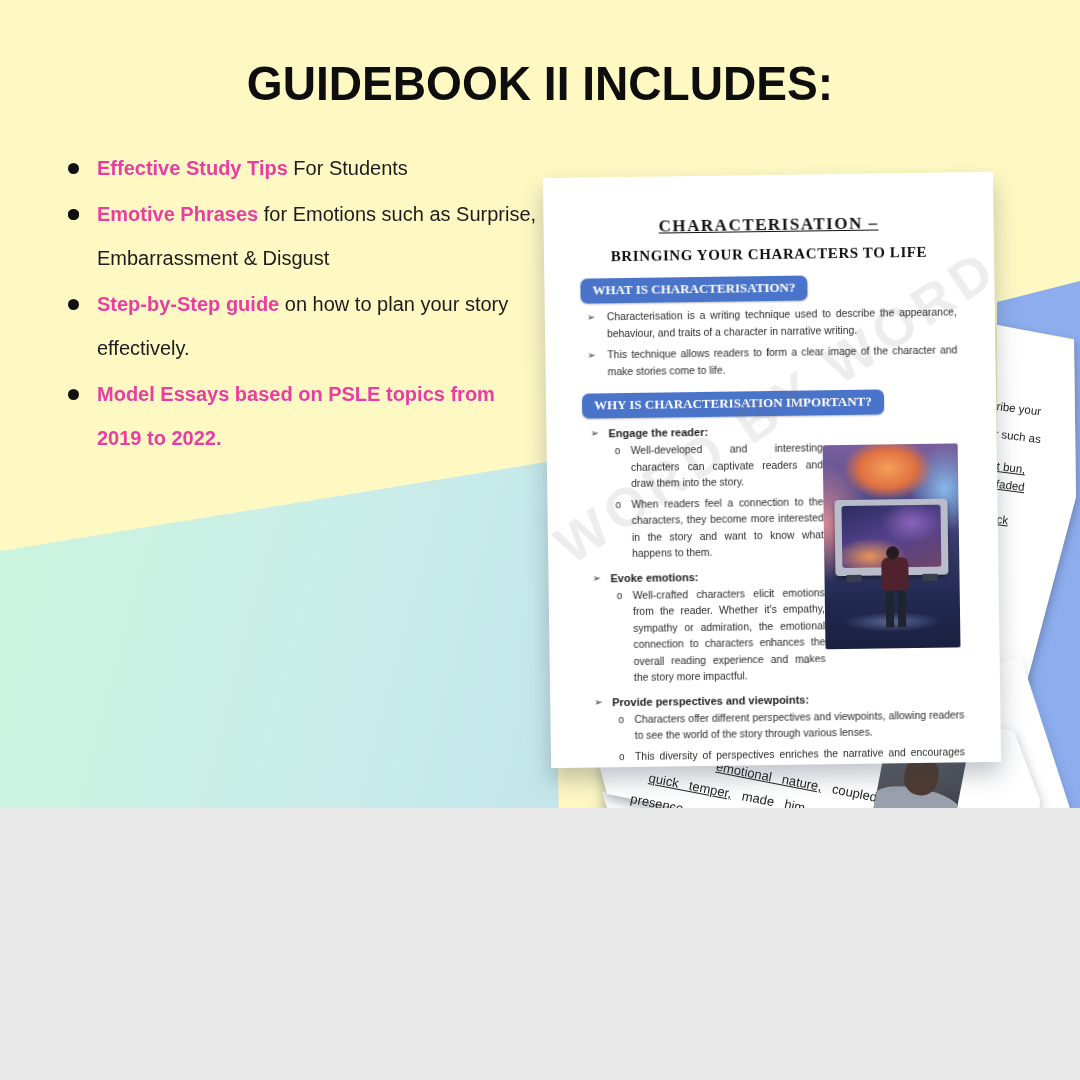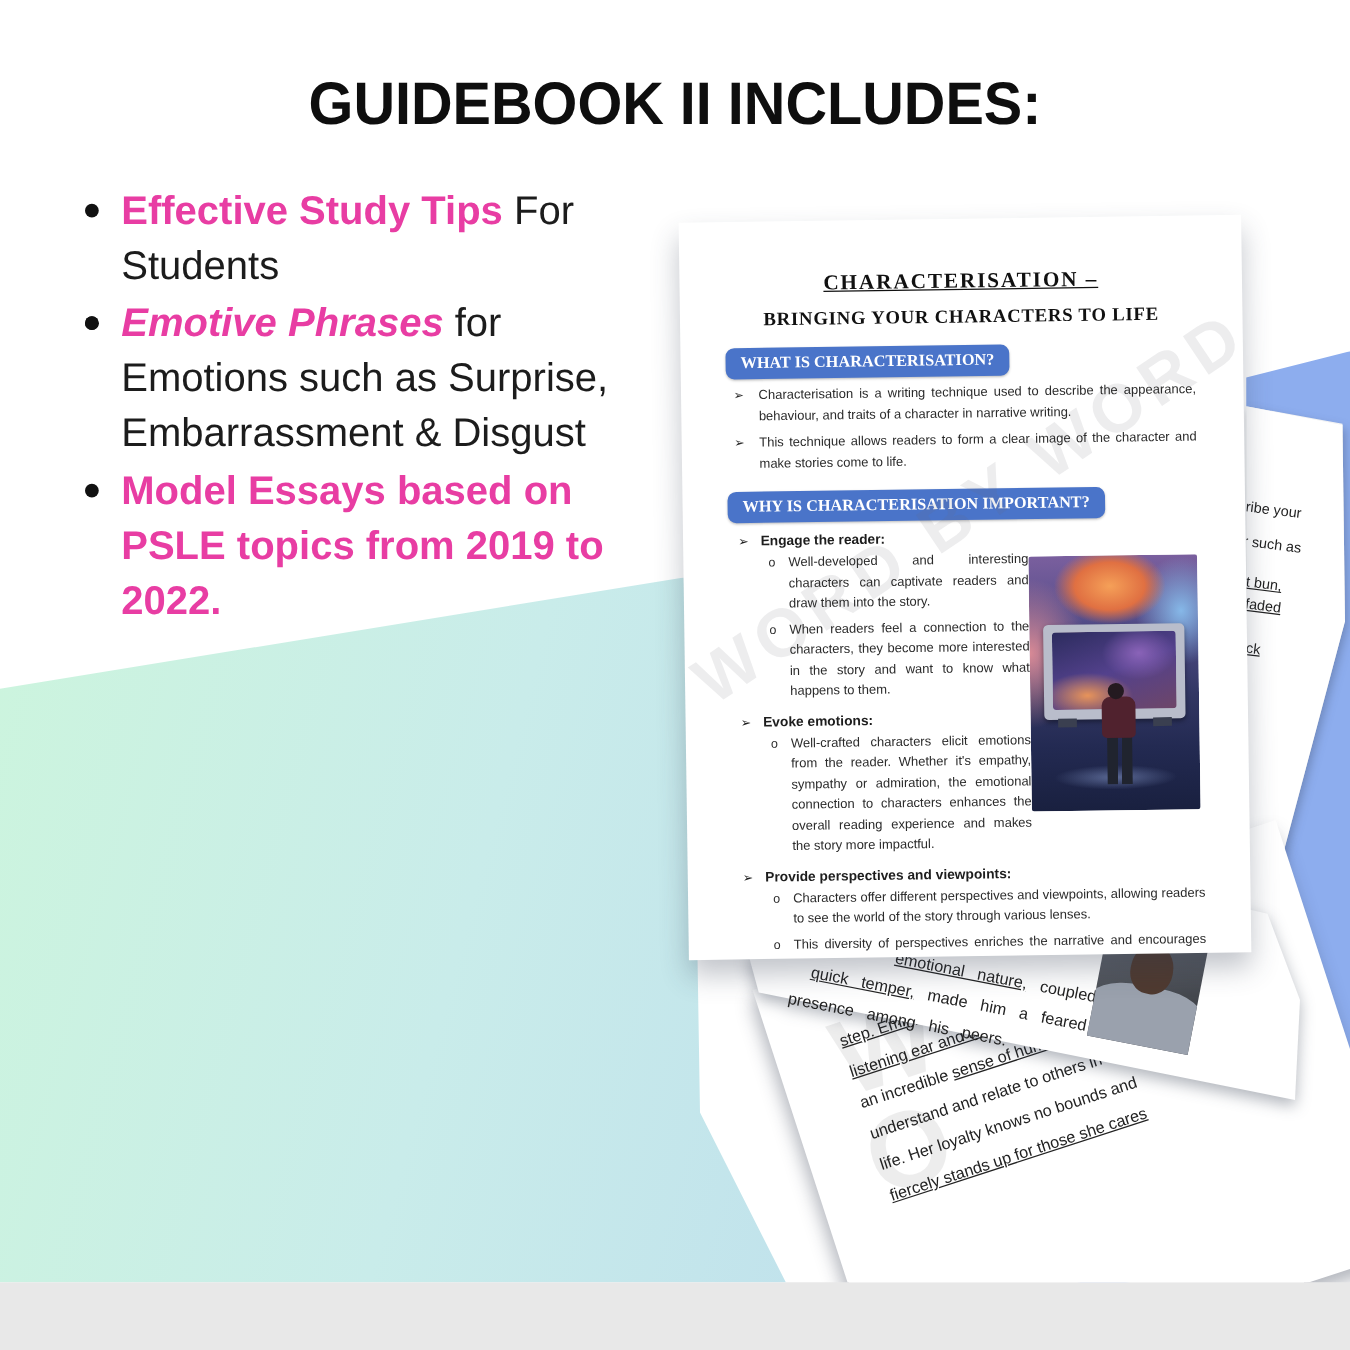--- a/index.html
+++ b/index.html
@@ -1,37 +1,37 @@
 <!DOCTYPE html>
 <html><head>
 <meta charset="utf-8">
 <style>
   html,body{margin:0;padding:0;background:#e8e8e8;}
-  .canvas{position:relative;width:1080px;height:1026px;background:#ffffff;overflow:hidden;
+  .canvas{position:relative;width:1080px;height:808px;background:#fef9c3;overflow:hidden;
           font-family:"Liberation Sans",sans-serif;}
 
   
   .grad-shape{position:absolute;inset:0;z-index:1;
     background:linear-gradient(105deg,#cdf7da 0%,#c9ecea 42%,#b7d7ee 100%);
     clip-path:polygon(0px 551px,547px 462px,558px 765px,560px 890px,656px 1080px,0px 1080px);}
   .blue-shape{position:absolute;inset:0;z-index:2;background:#8dadee;
     clip-path:polygon(997px 302px,1080px 281px,1080px 990px,650px 1077px,880px 1022px,
                       1020px 760px,1010px 745px,1076px 497px,1074px 339px,997px 325px);}
 
   
   .main-title{position:absolute;top:56px;left:0;width:100%;text-align:center;z-index:10;
     font-size:48px;font-weight:800;color:#0e0e0e;letter-spacing:0px;transform:scaleX(.96);}
 
   
   .features{position:absolute;left:60px;top:146px;width:482px;z-index:10;}
-  .feat-li{position:relative;padding-left:37px;font-size:32px;line-height:44px;
+  .feat-li{position:relative;padding-left:37px;font-size:20px;line-height:44px;
            color:#1c1c1c;margin-bottom:2px;}
   .feat-li .dot{position:absolute;left:8px;top:17px;width:11px;height:11px;border-radius:50%;background:#111;}
   .pink{color:#e83da3;font-weight:bold;}
-  .pink-i .seg-main{font-style:italic;}
+  .pink-i .seg-main{}
 
   
   .p4wrap{position:absolute;inset:0;z-index:3;filter:drop-shadow(2px 3px 4px rgba(40,50,70,.30));}
   .p4{position:absolute;inset:0;background:#fff;
       clip-path:polygon(997px 325px,1074px 340px,1076px 497px,1014px 730px,997px 742px);}
   .p4 span{position:absolute;font-size:11.5px;color:#222;white-space:nowrap;transform:rotate(7deg);}
   .p4 .u{text-decoration:underline;}
 
   
   .p3{position:absolute;left:602px;top:792px;width:440px;height:360px;background:#fff;z-index:4;
@@ -123,20 +123,23 @@
     <div class="feat-li">
       <span class="dot"></span><span class="pink seg-main">Effective Study Tips</span><span> For Students</span>
     </div>
     <div class="feat-li">
       <span class="dot"></span><span></span>
     </div>
     <div class="feat-li pink-i">
       <span class="dot"></span><span class="pink seg-main">Emotive Phrases</span><span> for Emotions such as Surprise, Embarrassment &amp; Disgust</span>
     </div>
     <div class="feat-li">
+      <span class="dot"></span><span class="pink seg-main">Step-by-Step guide</span><span> on how to plan your story effectively.</span>
+    </div>
+    <div class="feat-li">
       <span class="dot"></span><span class="pink seg-main">Model Essays based on PSLE topics from 2019 to 2022.</span><span></span>
     </div>
   </div>
 
   <div class="p4wrap">
     <div class="p4">
       <span style="left:985px;top:402px;">scribe  your</span>
       <span style="left:988px;top:430px;">er such as</span>
       <span style="left:984px;top:461px;" class="u">eat bun,</span>
       <span style="left:989px;top:479px;" class="u">r faded</span>

